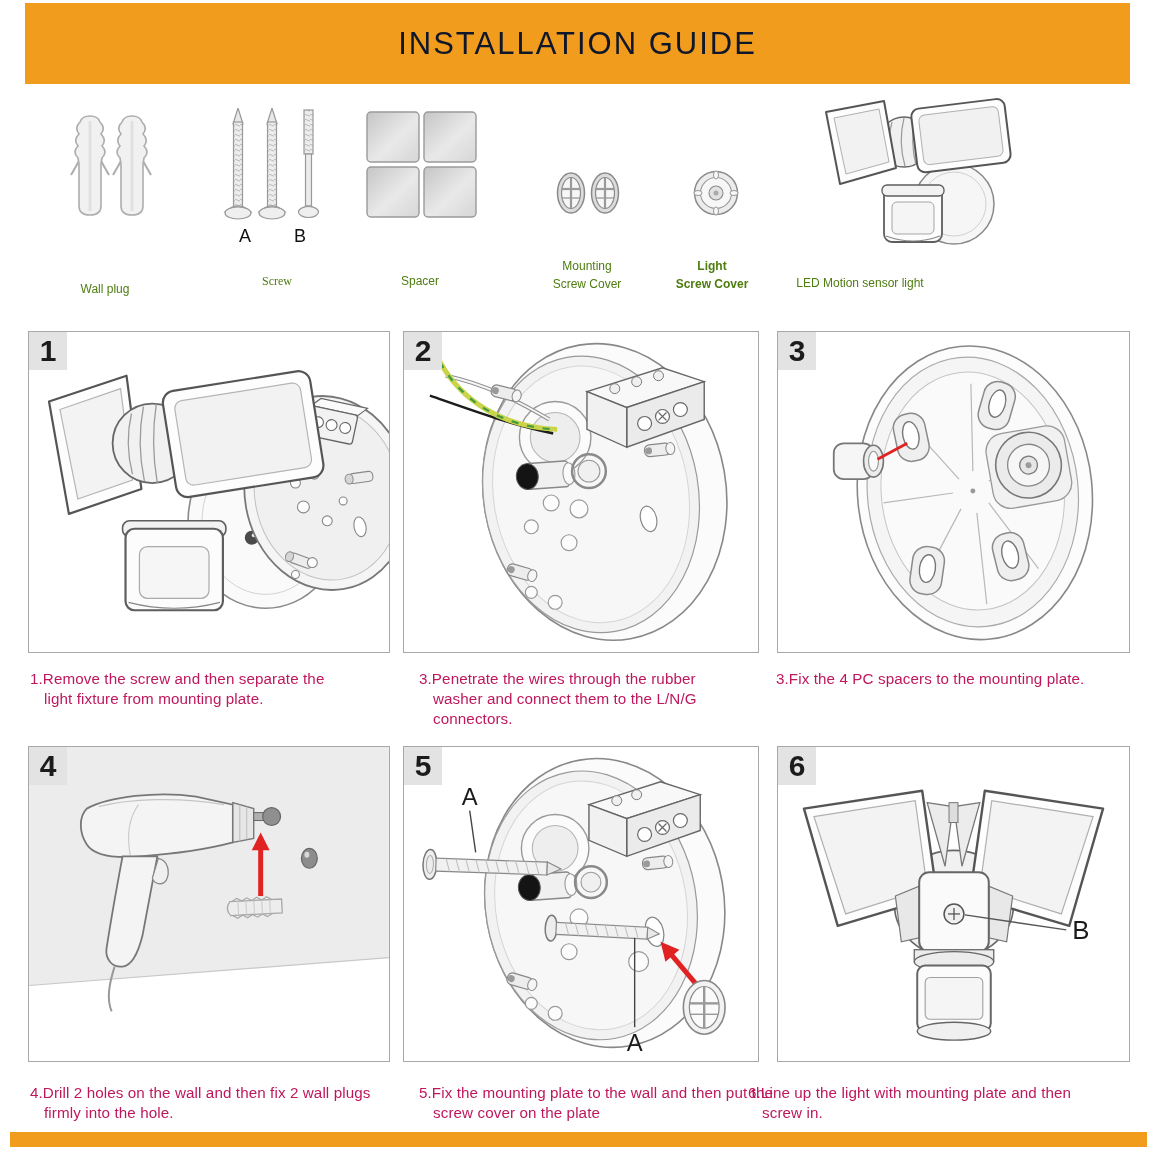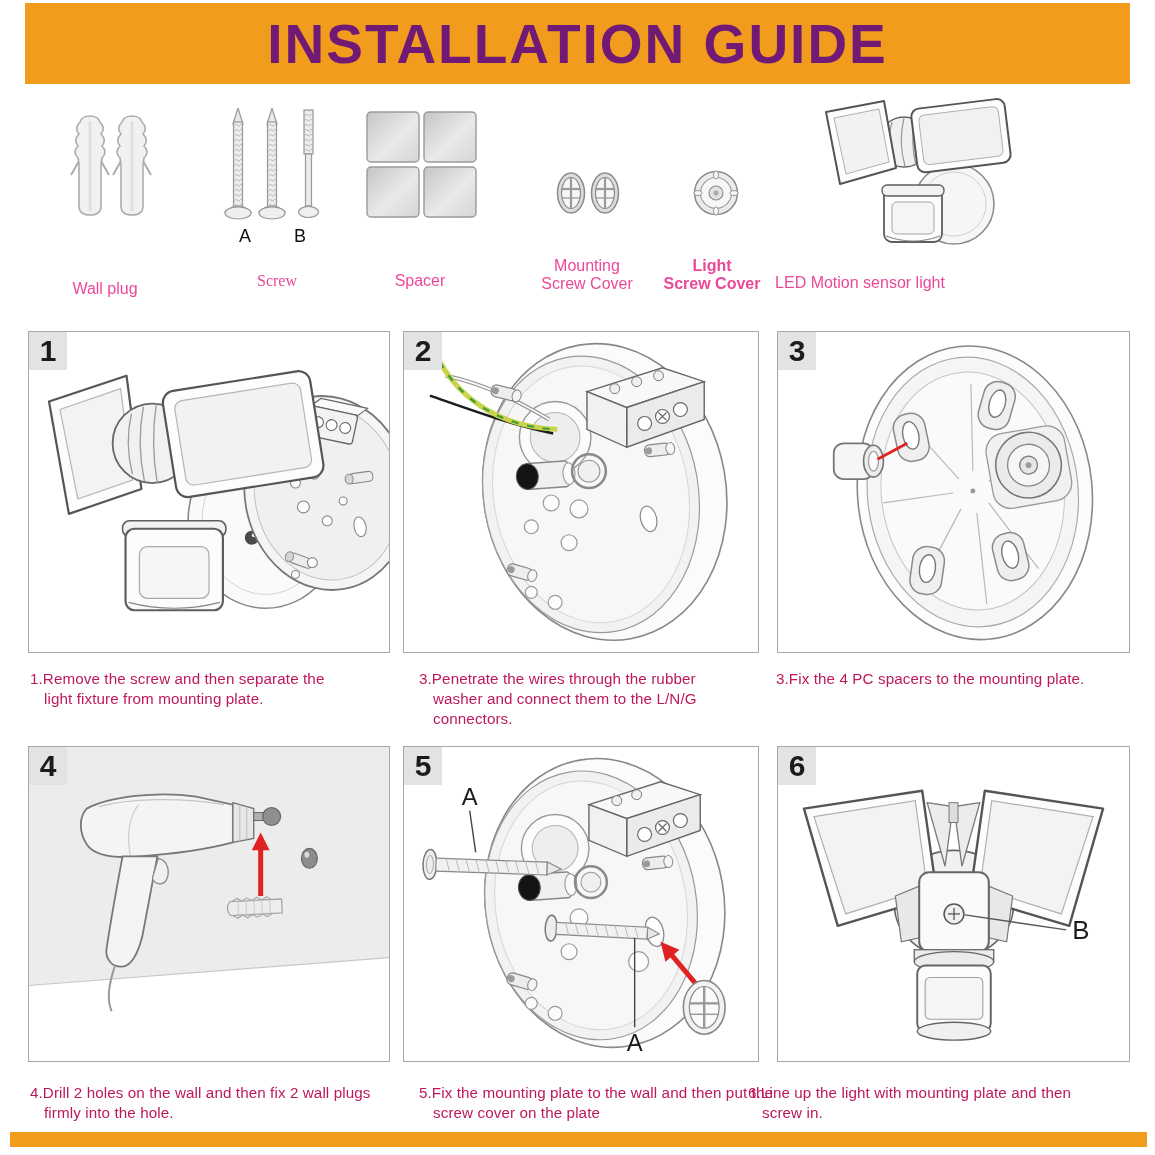--- a/index.html
+++ b/index.html
@@ -1,22 +1,22 @@
 <!DOCTYPE html>
 <html><head>
 <meta charset="utf-8">
 <style>
   html,body{margin:0;padding:0;background:#fff;}
   .page{position:relative;width:1155px;height:1155px;background:#fff;overflow:hidden;
         font-family:"Liberation Sans","DejaVu Sans",sans-serif;}
   .abs{position:absolute;}
   .banner{position:absolute;left:25px;top:3px;width:1105px;height:81px;background:#F29C1E;
           display:flex;align-items:center;justify-content:center;}
-  .banner h1{margin:0;color:#701a75;font-size:55px;font-weight:bold;letter-spacing:2px;}
-  .part-label{position:absolute;color:#ec4899;font-size:16px;text-align:center;line-height:18px;}
+  .banner h1{margin:0;color:#0f172a;font-size:31px;font-weight:normal;letter-spacing:2px;}
+  .part-label{position:absolute;color:#4d7c0f;font-size:12px;text-align:center;line-height:18px;}
   .panel{position:absolute;border:1px solid #a8a8a8;background:#fff;box-sizing:border-box;}
   .panel svg{position:absolute;left:0;top:0;width:100%;height:100%;}
   .badge{position:absolute;left:0;top:0;width:38px;height:38px;background:#e3e3e3;color:#1b1b1b;
          font-size:30px;font-weight:bold;text-align:center;line-height:38px;z-index:2;}
   .caption{position:absolute;color:#be185d;font-size:15.2px;line-height:1.32;
            padding-left:14px;text-indent:-14px;letter-spacing:0.1px;}
   .part-sub{position:absolute;width:28px;text-align:center;color:#111;font-size:18px;}
   .footer-bar{position:absolute;left:10px;top:1132px;width:1137px;height:15px;background:#F29C1E;}
   svg text{font-family:"Liberation Sans","DejaVu Sans",sans-serif;}
 </style>

